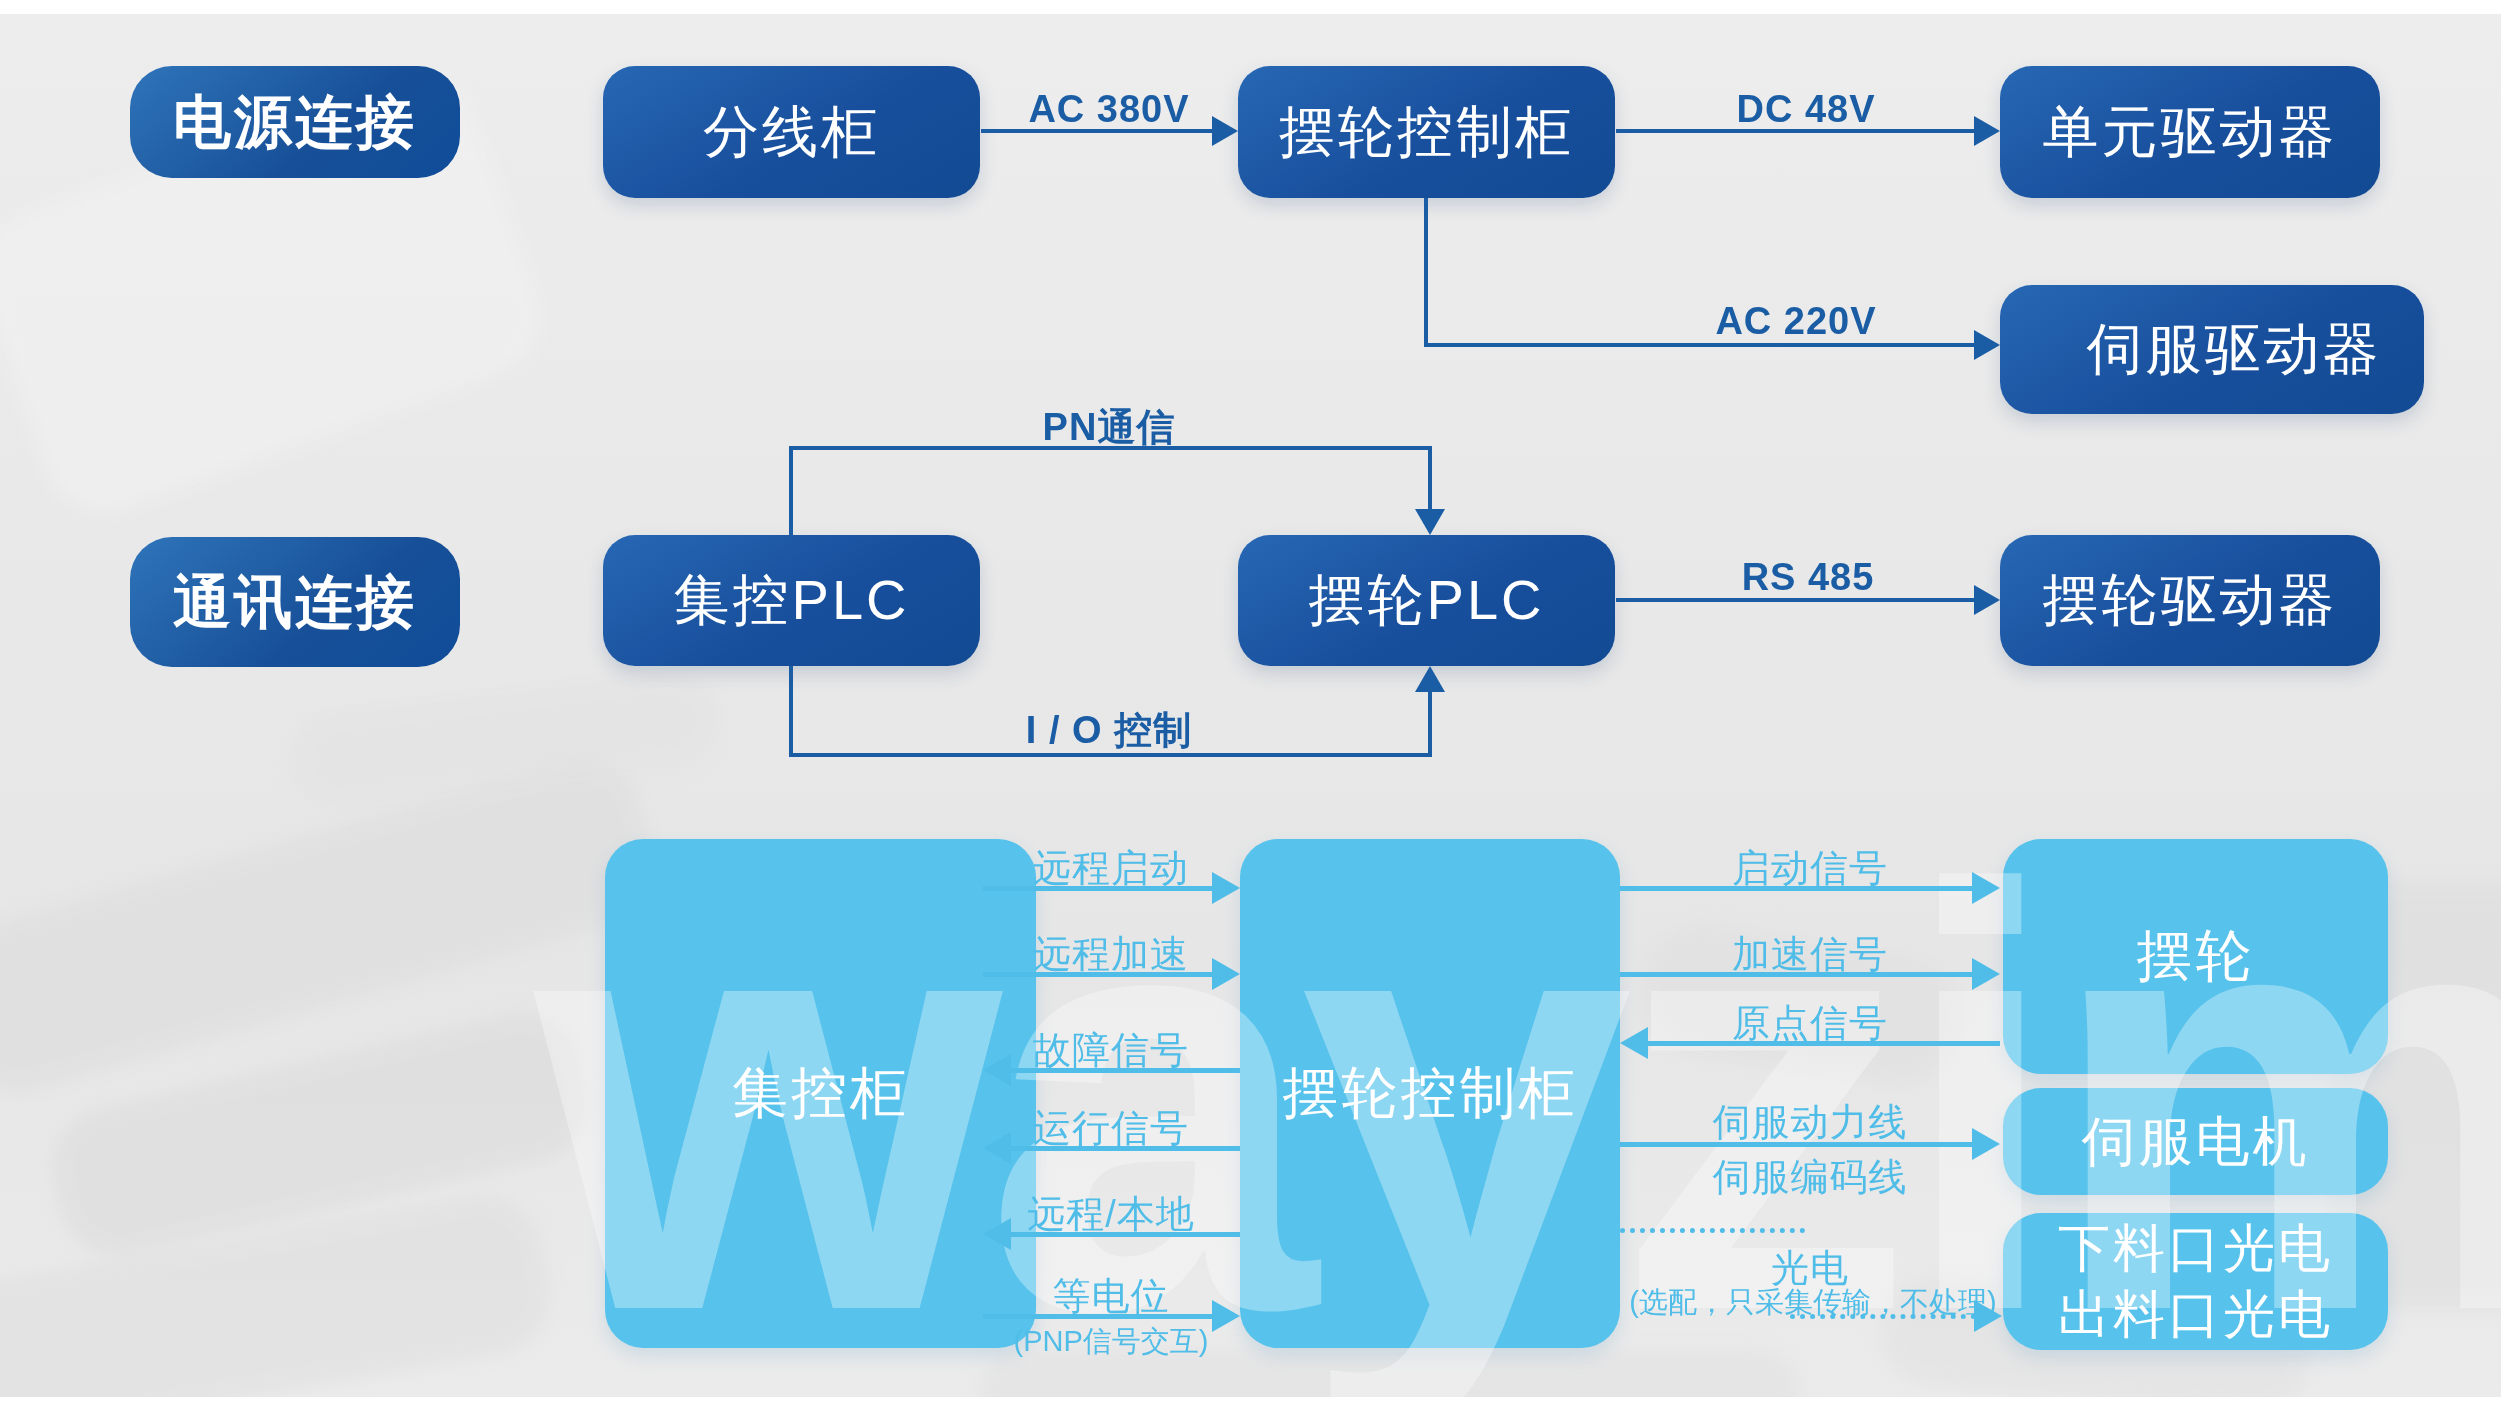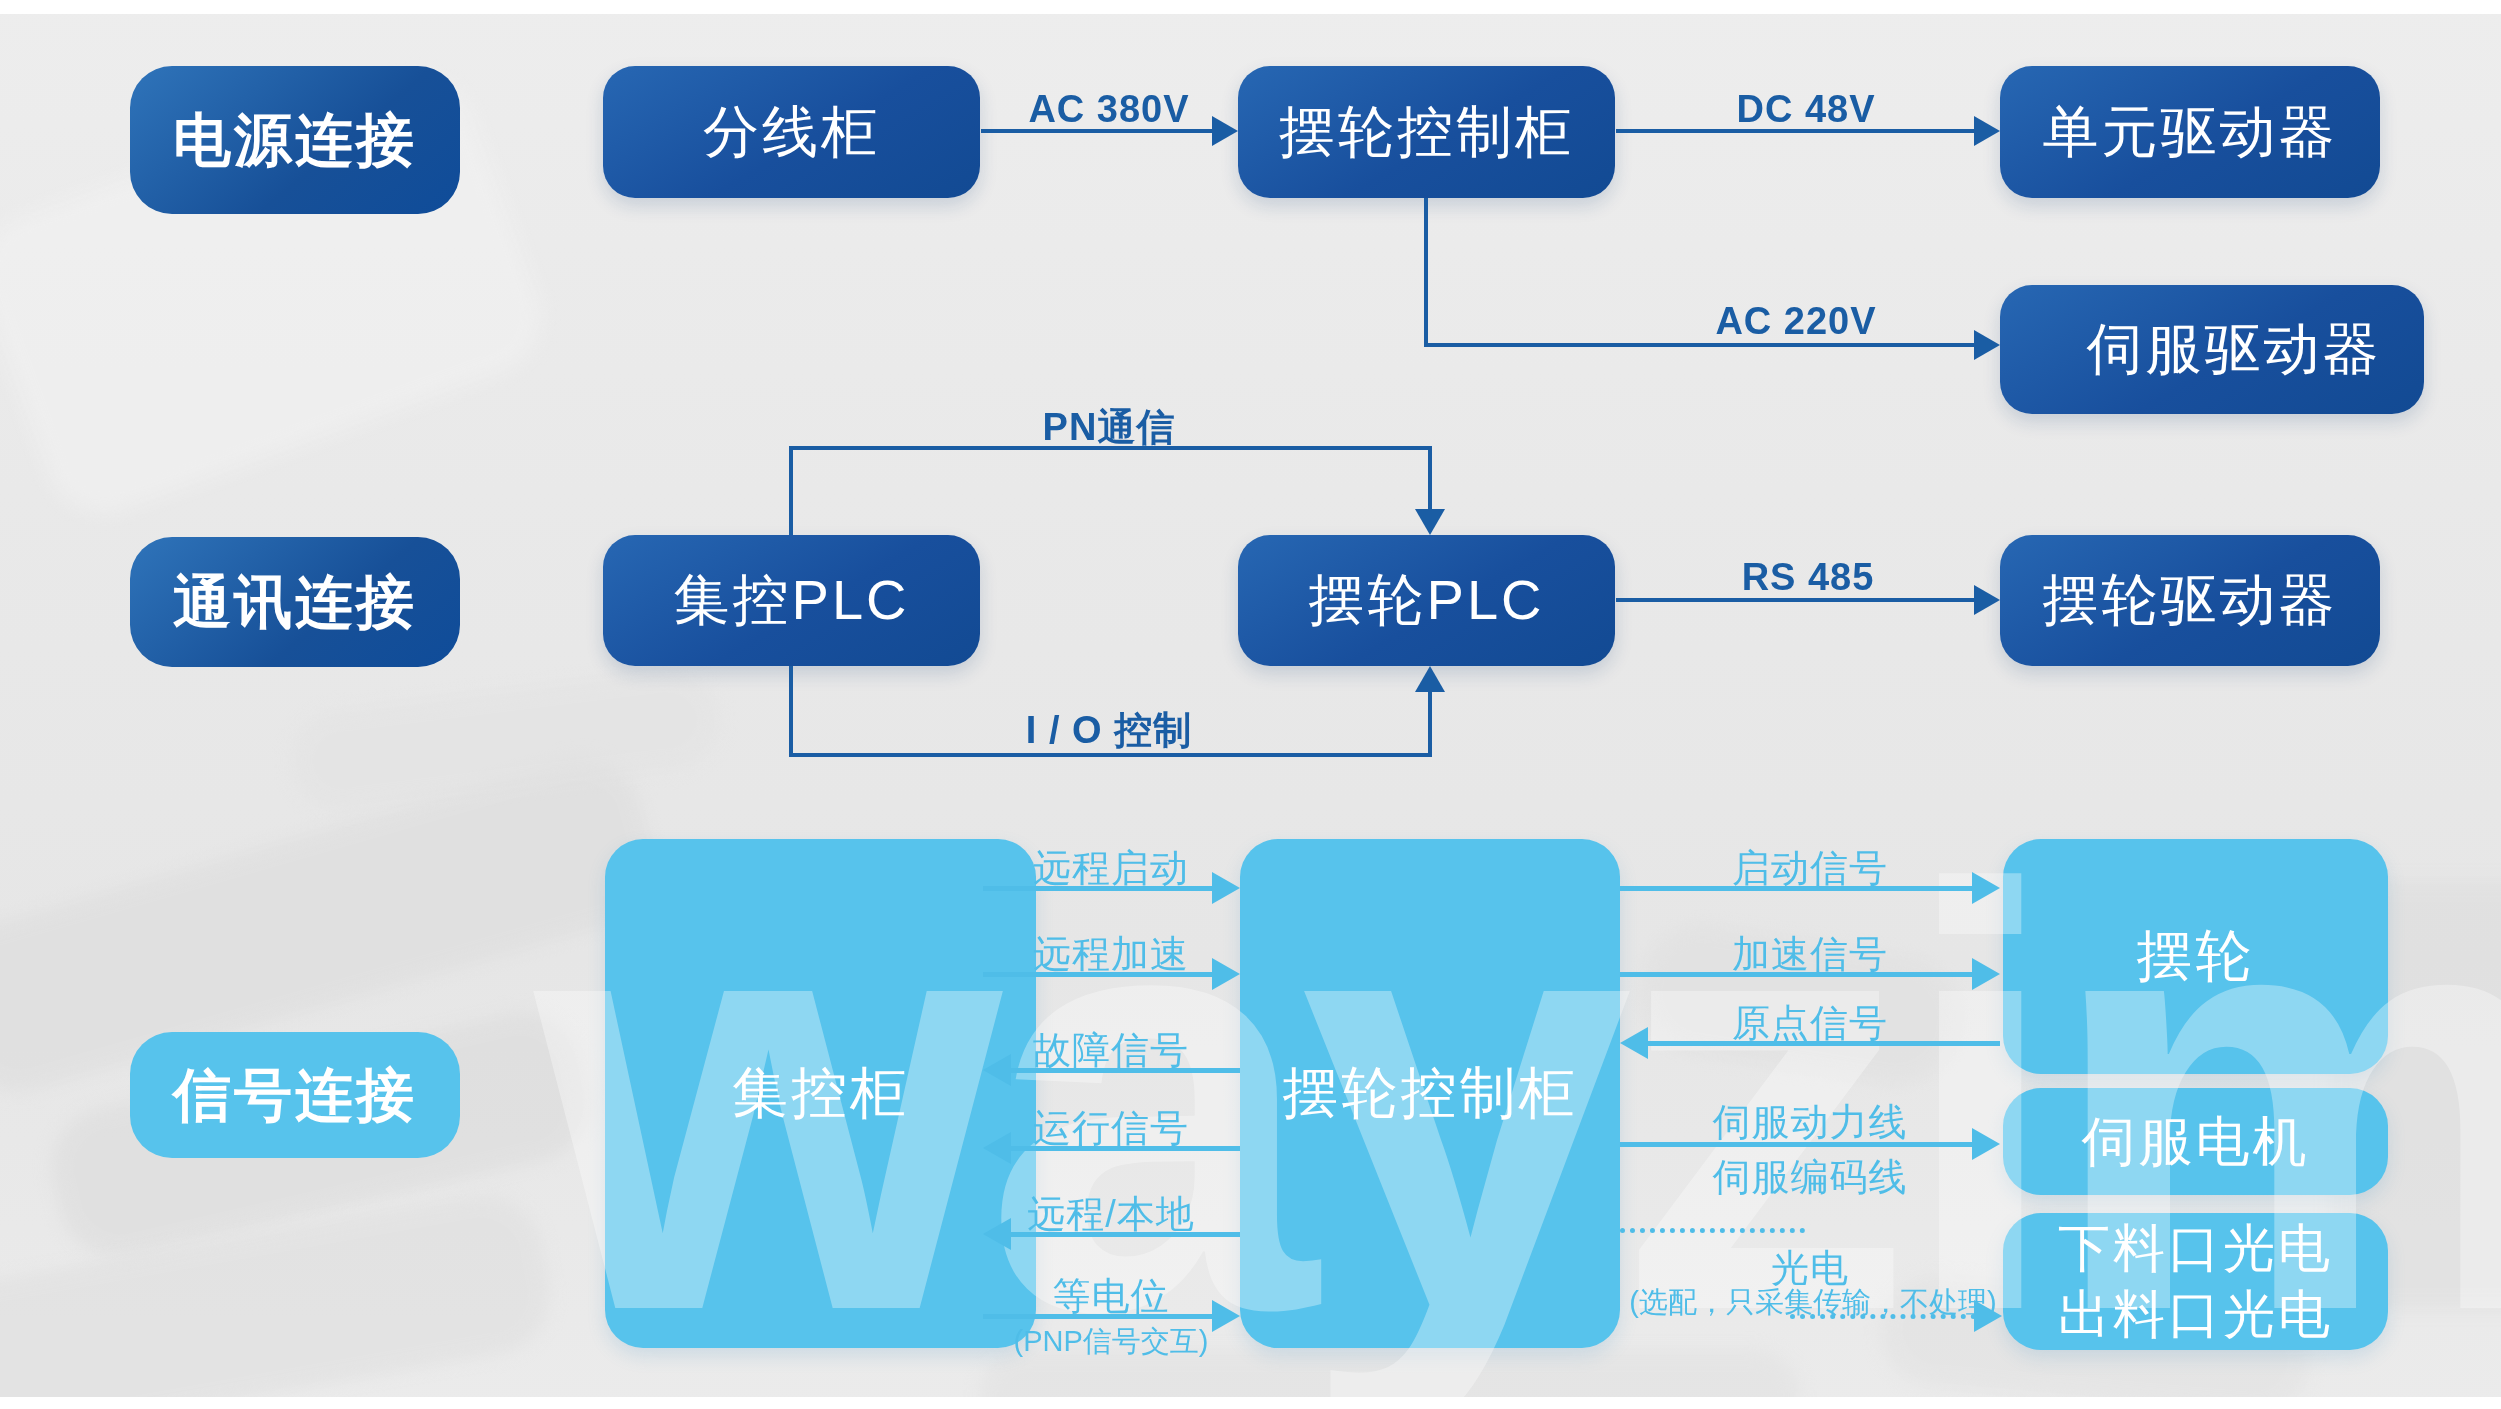--- a/index.html
+++ b/index.html
@@ -24,21 +24,21 @@
   
   .box{position:absolute;display:flex;flex-direction:column;align-items:center;justify-content:center;
        color:#fff;font-weight:400;z-index:1;text-align:center;}
   .box .t{position:relative;z-index:4;letter-spacing:3px;line-height:1.26;}
   .dark{background:linear-gradient(150deg,#2767b3 0%,#184f9d 55%,#124a93 100%);
         border-radius:32px;font-size:56px;box-shadow:0 8px 18px rgba(20,60,120,.16);}
   .rowlabel{background:linear-gradient(140deg,#2f74ba 0%,#175098 60%,#0f4c99 100%);
         border-radius:42px;font-weight:900;font-size:58px;letter-spacing:2px;}
   .light{background:#57c3ec;border-radius:38px;font-size:56px;box-shadow:0 8px 18px rgba(70,150,200,.18);}
 
-  #lbl-power{left:130px;top:66px;width:330px;height:148px;}
+  #lbl-power{left:130px;top:66px;width:330px;height:112px;}
   #box-fen{left:603px;top:66px;width:377px;height:132px;}
   #box-bkg1{left:1238px;top:66px;width:377px;height:132px;}
   #box-dan{left:2000px;top:66px;width:380px;height:132px;}
   #box-sifuqu{left:2000px;top:285px;width:380px;height:129px;padding-left:44px;}
   #lbl-comm{left:130px;top:537px;width:330px;height:130px;}
   #box-jkplc{left:603px;top:535px;width:377px;height:131px;}
   #box-blplc{left:1238px;top:535px;width:377px;height:131px;}
   #box-blqu{left:2000px;top:535px;width:380px;height:131px;}
   #lbl-signal{left:130px;top:1032px;width:330px;height:126px;background:#57c3ec;border-radius:42px;}
   #box-jkg{left:605px;top:839px;width:431px;height:509px;}
@@ -184,23 +184,20 @@
   <div class="elabel" id="l-rs485">RS 485</div>
   <div class="box dark" id="box-blqu">
     <span class="t">摆轮驱动器</span>
   </div>
   <div class="vl" id="io-v1"></div>
   <div class="hl" id="io-h"></div>
   <div class="vl" id="io-v2"></div>
   <div class="hd-up" id="io-hd"></div>
   <div class="elabel" id="l-io">I / O 控制</div>
 
-  <div class="box" id="lbl-signal" style="font-weight:900;font-size:58px;color:#fff;">
-    <span class="t">信号连接</span>
-  </div>
   <div class="box light" id="box-jkg">
     <span class="t">集控柜</span>
   </div>
   <div class="box light" id="box-bkg2">
     <span class="t">摆轮控制柜</span>
   </div>
   <div class="box light" id="box-bl">
     <span class="t">摆轮</span>
   </div>
   <div class="box light" id="box-sifudj">

